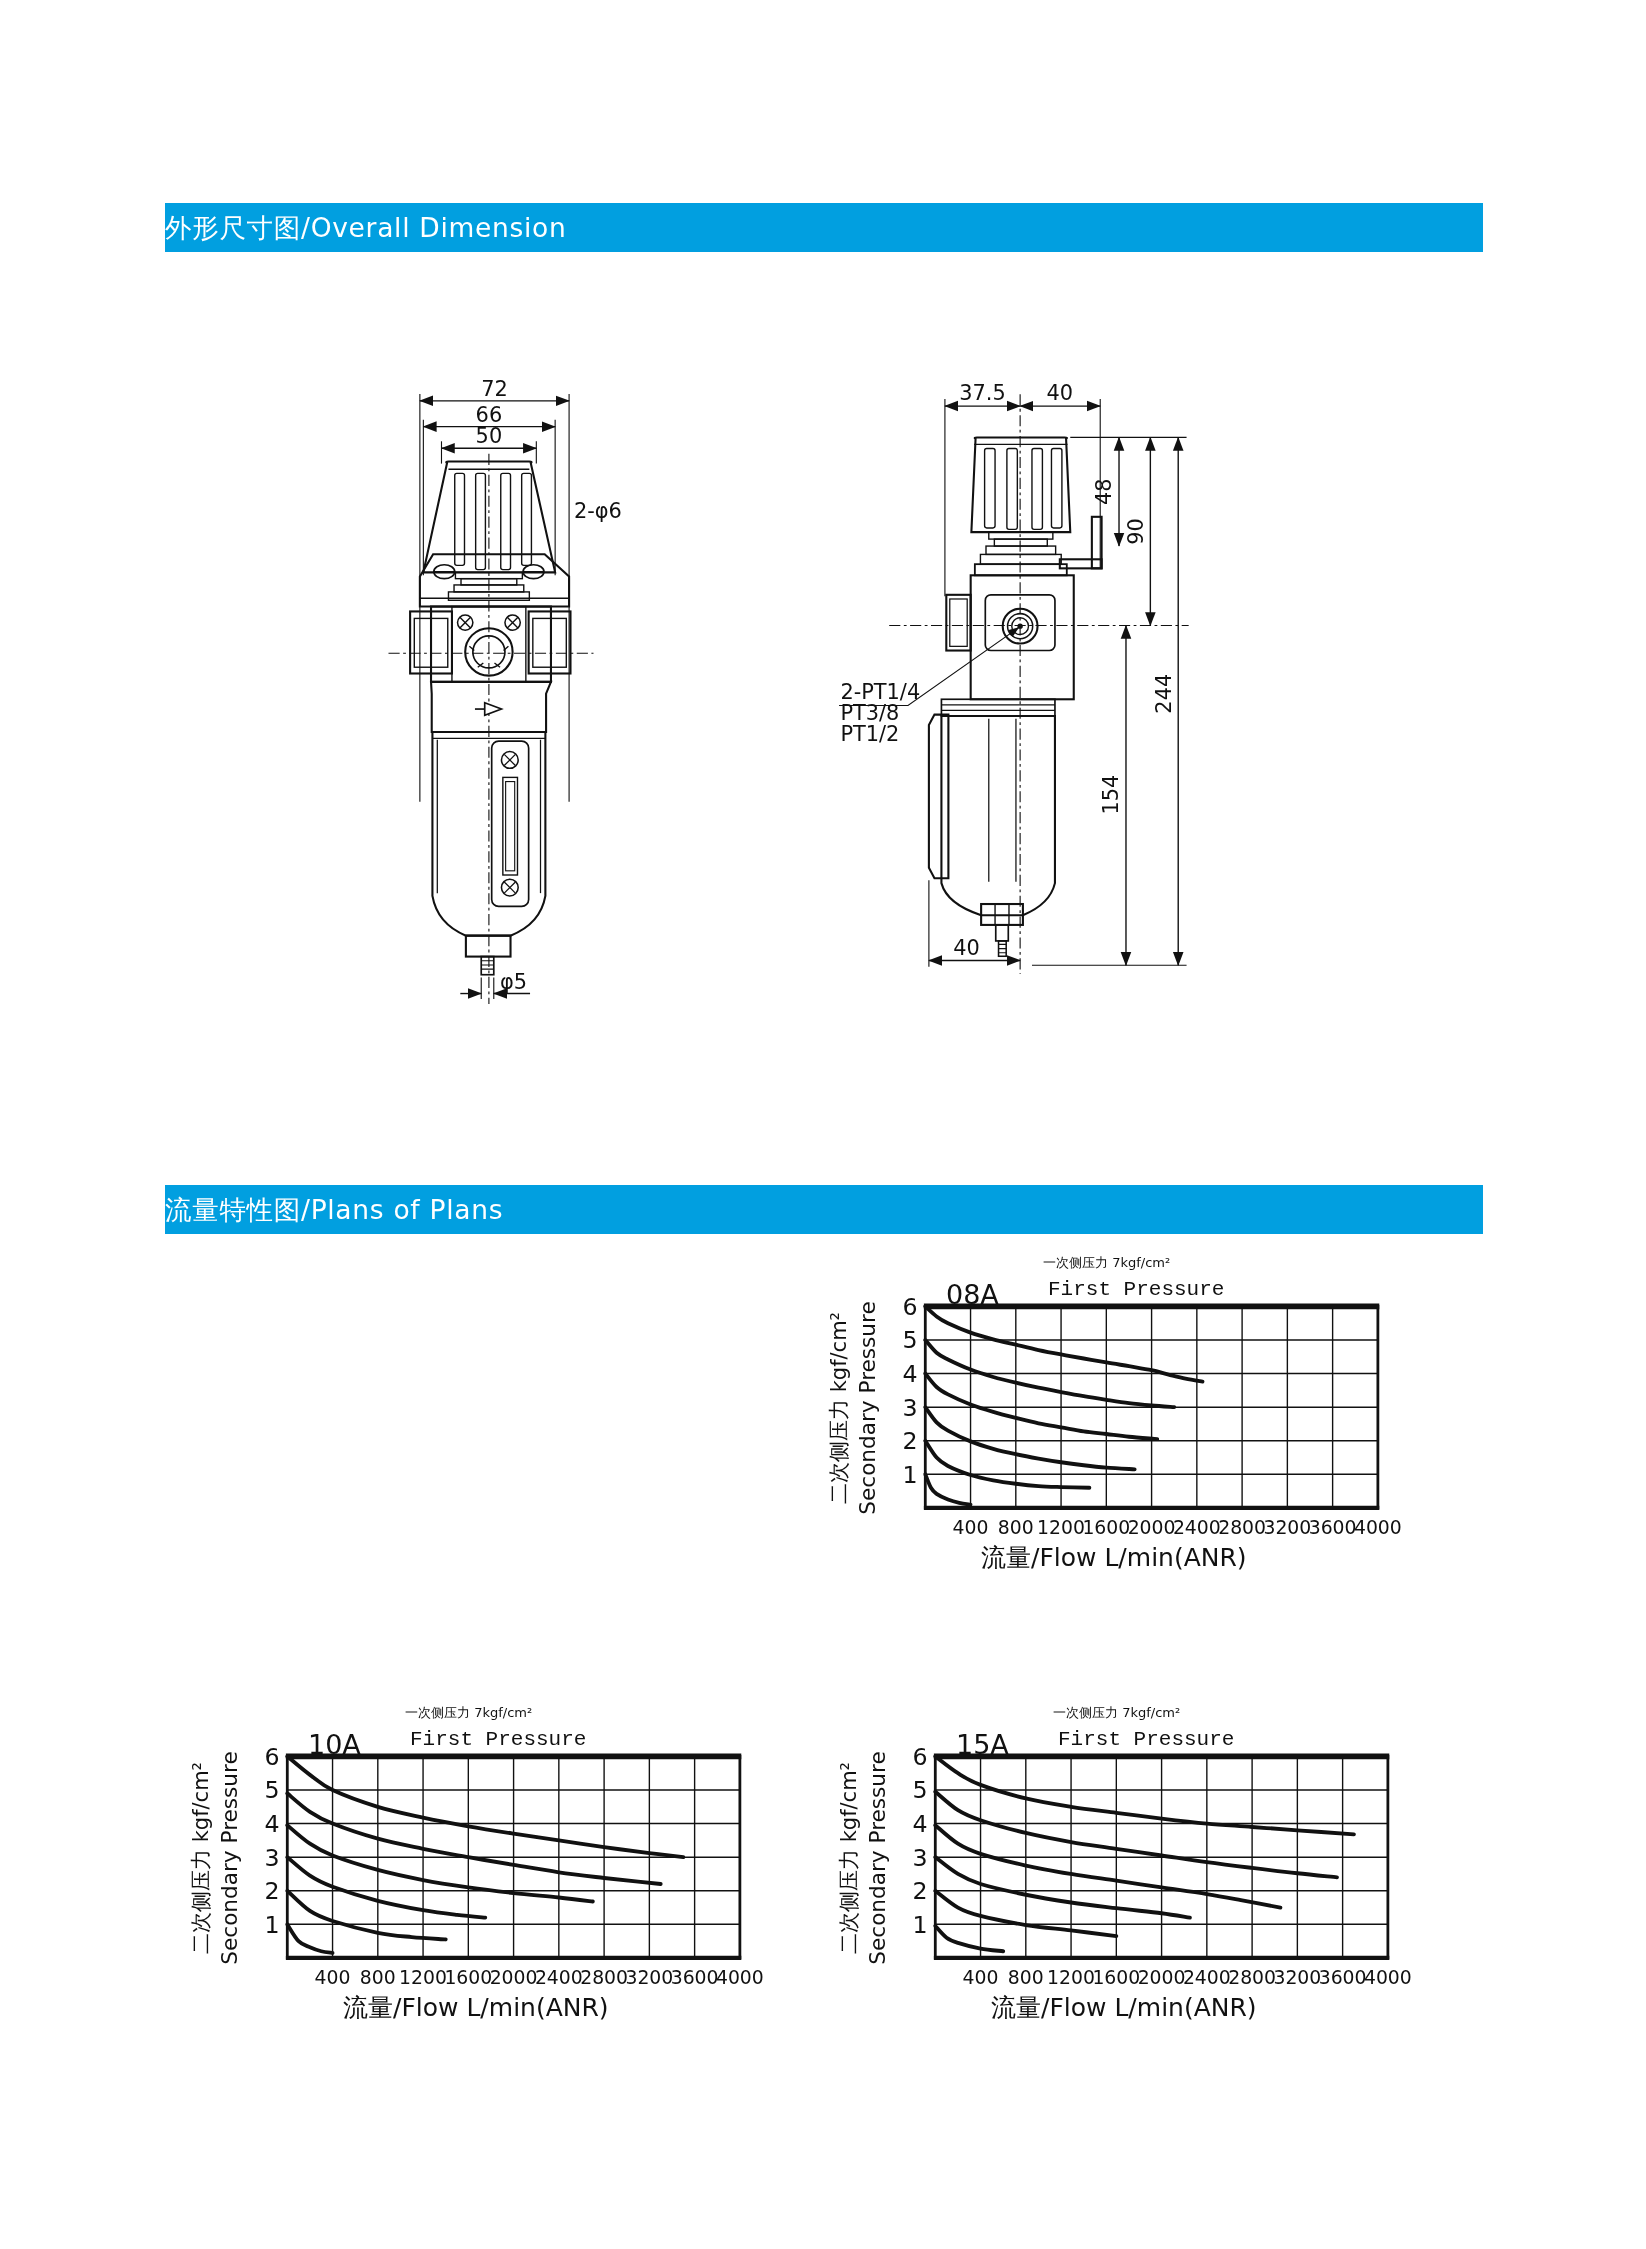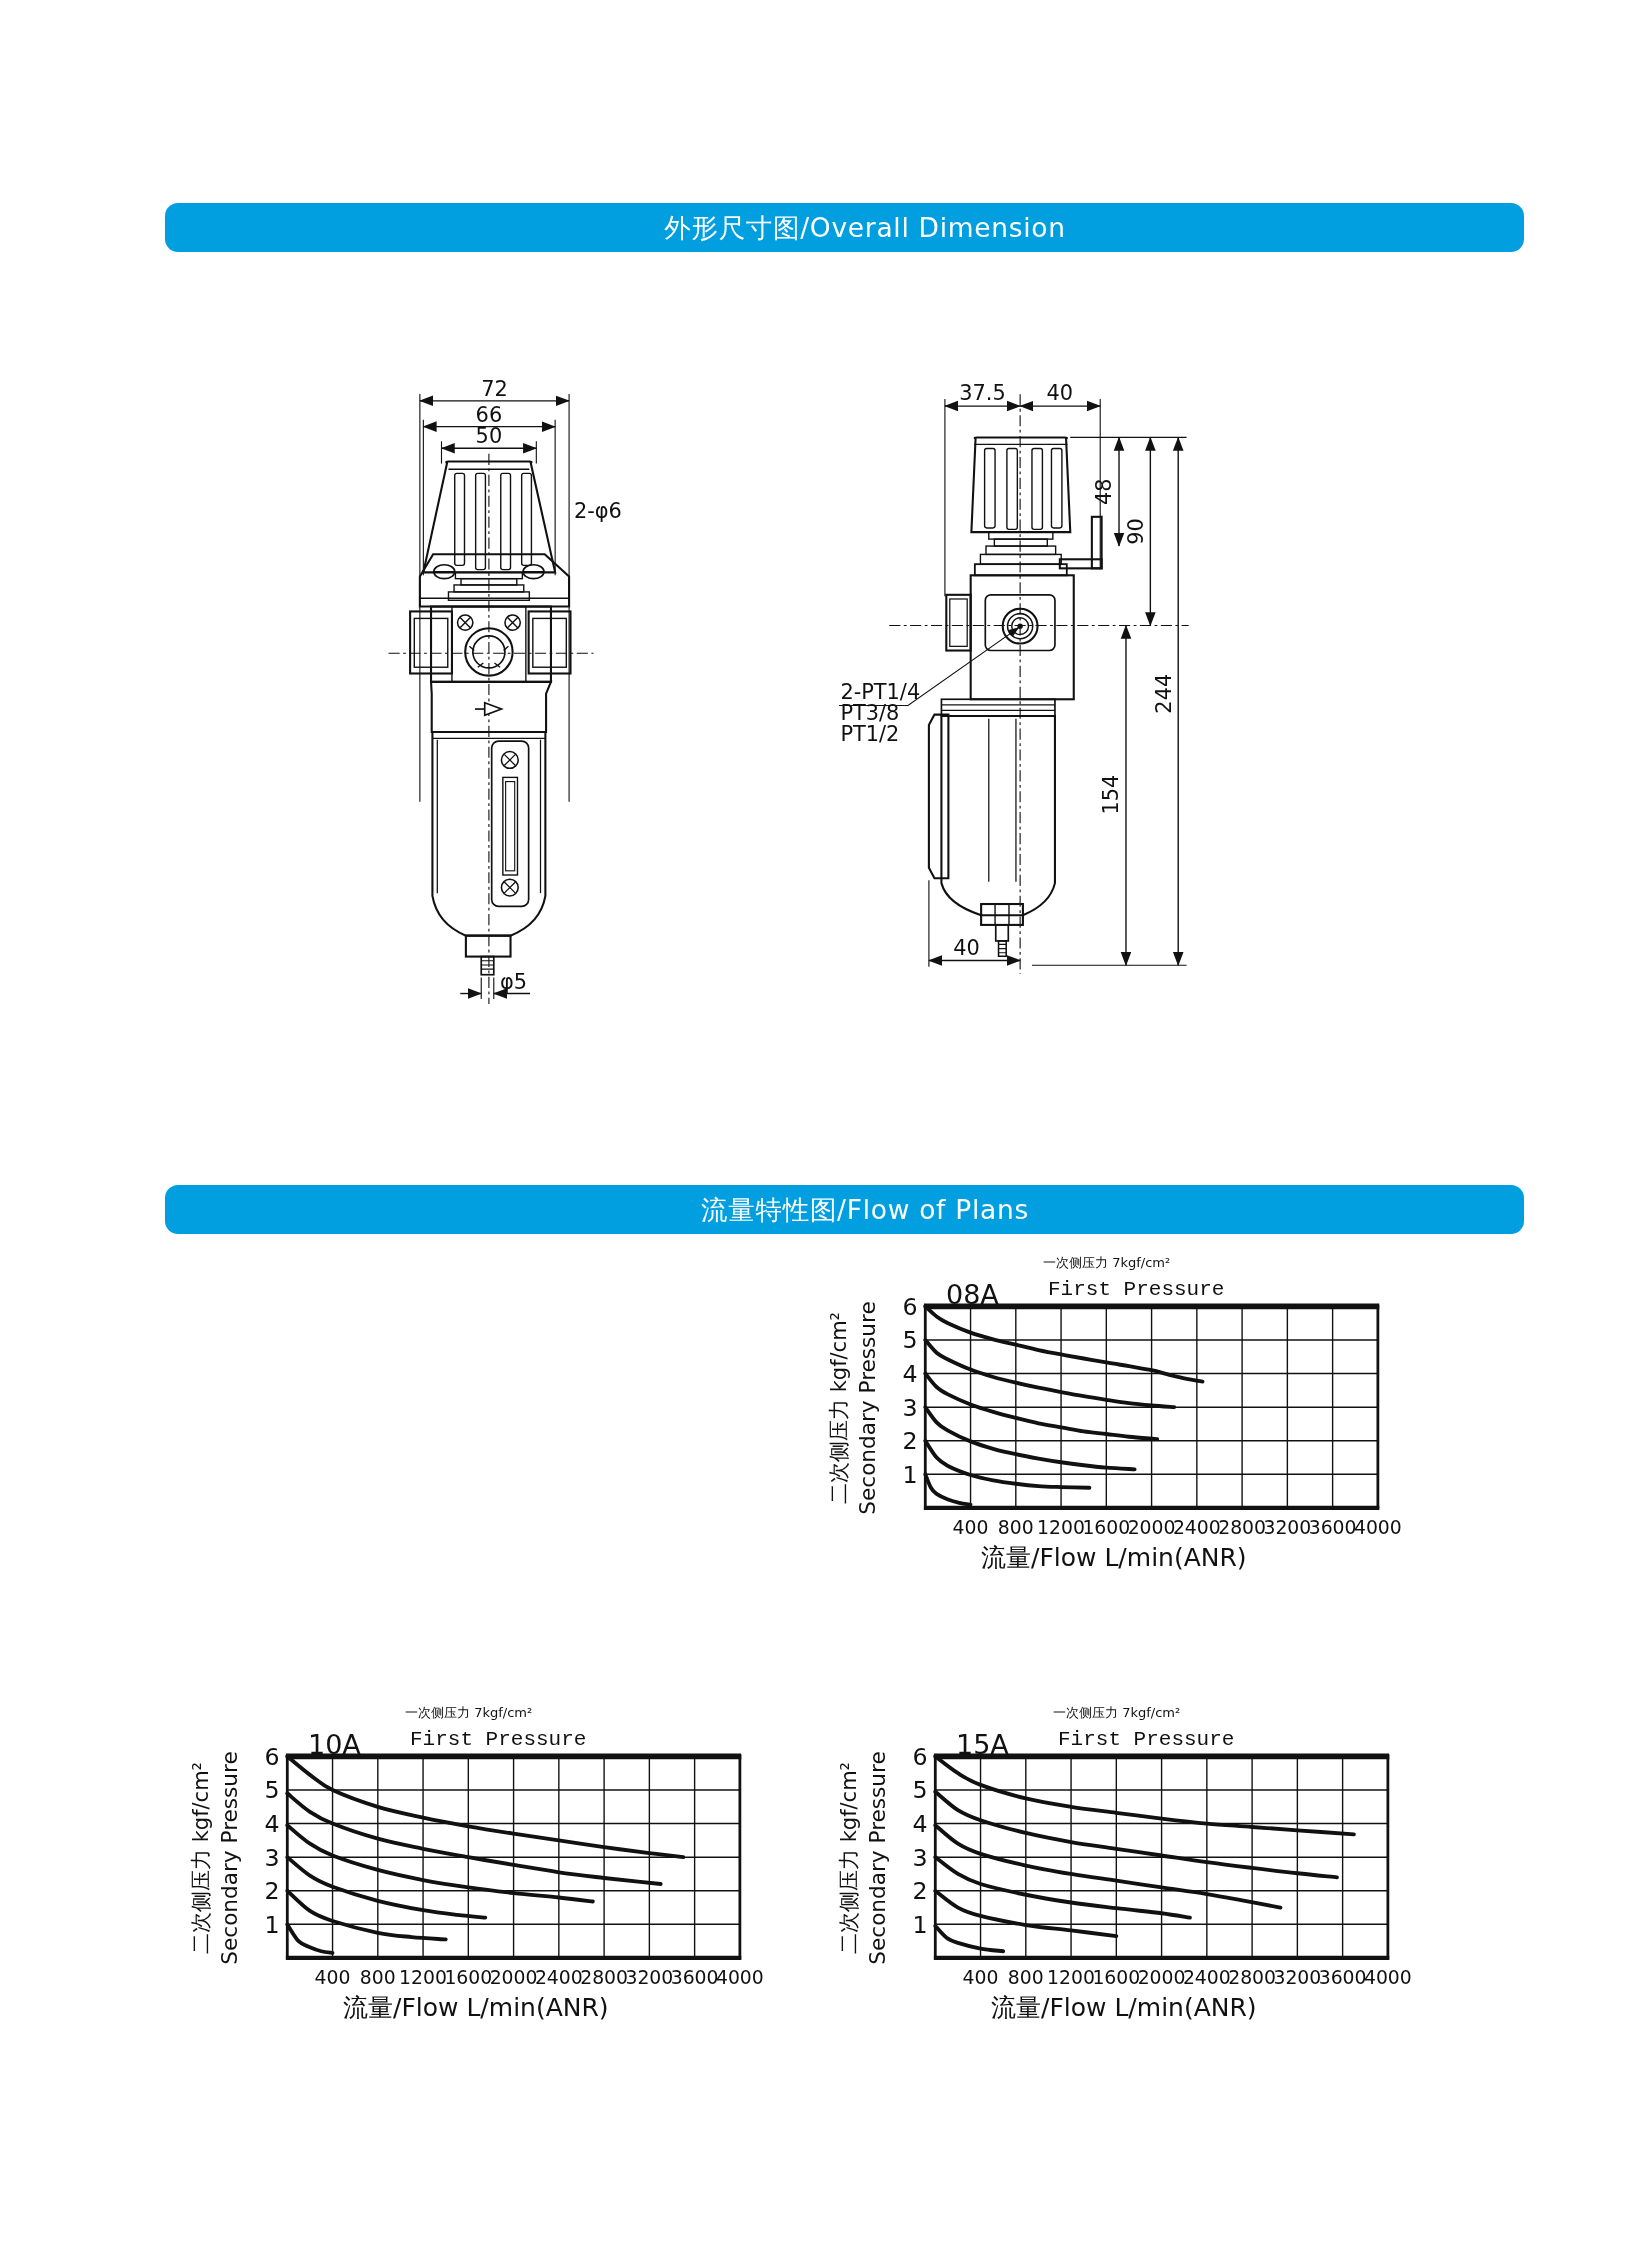--- a/index.html
+++ b/index.html
@@ -7,23 +7,23 @@
     position:relative;
     width:1647px;height:2250px;
     background:#ffffff;
     font-family:"DejaVu Sans","Liberation Sans",sans-serif;
     color:#111;
     overflow:hidden;
   }
   .banner{
     position:absolute;left:165px;width:1318px;height:49px;
     background:var(--accent,#019fe0);
-    border-radius:13px;
+    border-radius:0;
     color:#fff;font-size:26.5px;font-weight:400;letter-spacing:0.7px;
-    display:flex;align-items:center;justify-content:center;padding-left:41px;
+    display:flex;align-items:center;justify-content:flex-start;
   }
   svg text{font-family:"DejaVu Sans","Liberation Sans",sans-serif;fill:#111;stroke:none;}
   .dimtxt{font-size:30px;}
   .chart{position:absolute;width:641px;height:363px;}
   .chart .model{position:absolute;left:139px;top:31px;font-size:27px;}
   .chart .tcn{position:absolute;left:236px;top:6px;font-size:13px;white-space:nowrap;}
   .chart .ten{position:absolute;left:241px;top:30px;font-size:21px;white-space:nowrap;font-family:Liberation Mono, monospace;}
   .chart .ylcn{position:absolute;left:32px;top:160px;transform:translate(-50%,-50%) rotate(-90deg);white-space:nowrap;font-size:21px;}
   .chart .ylen{position:absolute;left:60px;top:160px;transform:translate(-50%,-50%) rotate(-90deg);white-space:nowrap;font-size:21.6px;}
   .chart .xlab{position:absolute;left:174px;top:293px;width:349px;text-align:left;font-size:25px;white-space:nowrap;}
@@ -35,21 +35,21 @@
   .dim{stroke:#111;fill:none;stroke-width:2;}
   .thin{stroke:#111;fill:none;stroke-width:1.6;}
 </style>
 </head>
 <body style="--accent: #019fe0; background: rgb(255, 255, 255);">
 
 <div class="banner" style="top:203px">
   <span>外形尺寸图/Overall Dimension</span>
 </div>
 <div class="banner" style="top:1185px">
-  <span>流量特性图/Flow of Plans</span>
+  <span>流量特性图/Plans of Plans</span>
 </div>
 
 <svg viewBox="0 0 440 915" style="position:absolute;left:387px;top:366px;width:307px;height:638px">
   <defs>
     <marker id="mF" viewBox="0 0 10 10" refX="9.5" refY="5" markerWidth="10" markerHeight="10" orient="auto-start-reverse">
       <path d="M0,1.2 L10,5 L0,8.8 Z" fill="#111"></path>
     </marker>
   </defs>
 
   <path class="cl" d="M146,126 V950"></path>

